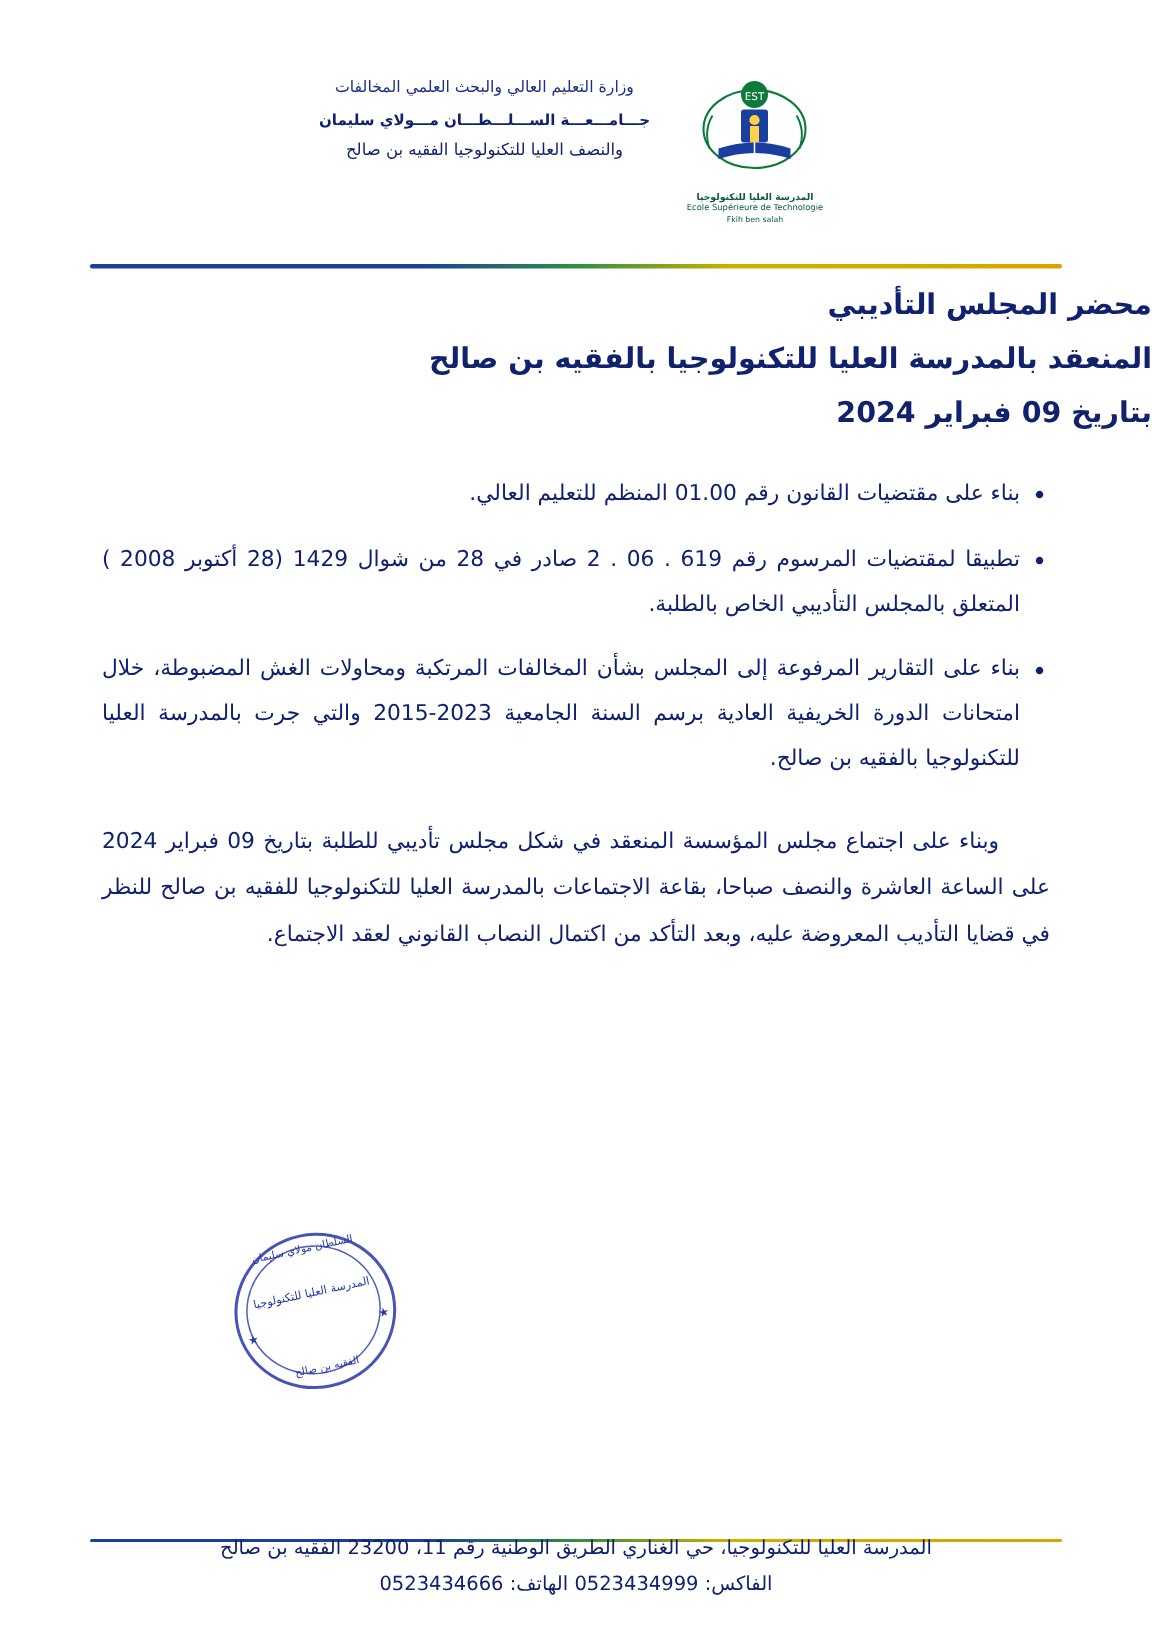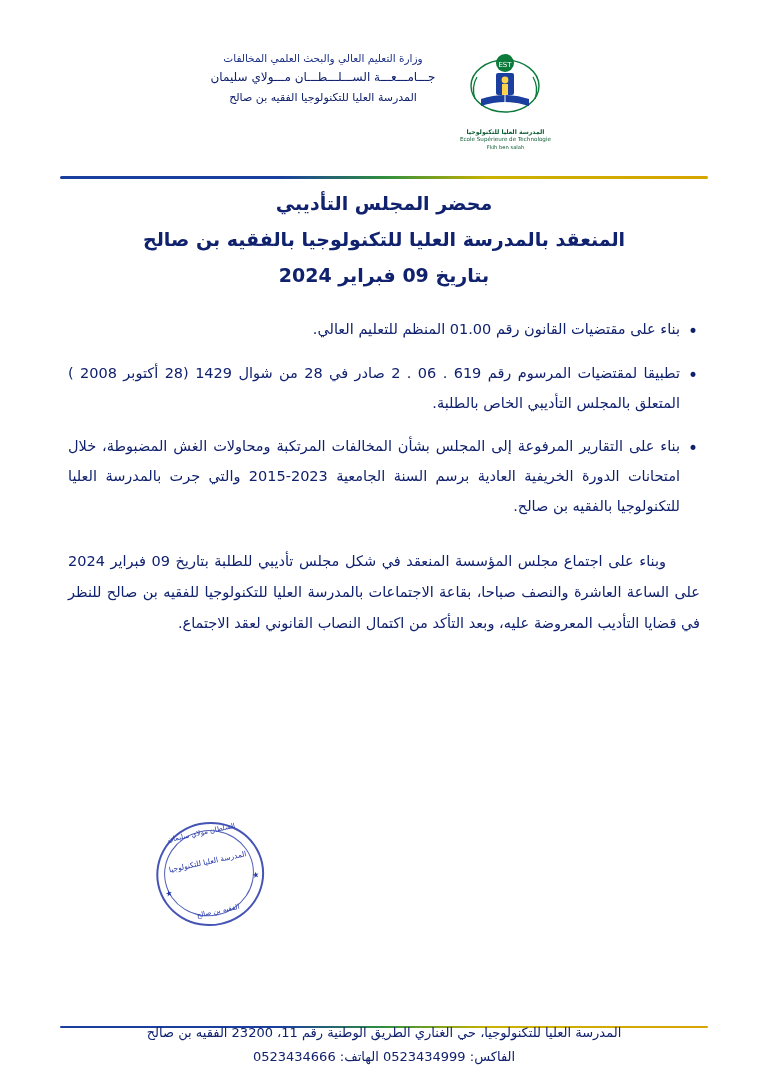--- a/index.html
+++ b/index.html
@@ -30,21 +30,21 @@
   }
   .header-text {
     text-align: center;
     direction: rtl;
     color: #1a2f86;
     line-height: 1.55;
     padding-top: 6px;
   }
   .hdr-line1 { font-size: 9.5px; color: #1a2f86; }
   .hdr-line2 { font-size: 10.5px; color: #1a2f86; }
-  .hdr-line3 { font-size: 12px; font-weight: normal; letter-spacing: 0.5px; color: #10216e; margin-top: 2px; }
+  .hdr-line3 { font-size: 10px; font-weight: bold; letter-spacing: 0.5px; color: #10216e; margin-top: 7px; }
   .hdr-line4 { font-size: 11px; color: #10216e; margin-top: 2px; }
 
   .logo-block {
     width: 104px;
     text-align: center;
     flex: 0 0 auto;
   }
   .logo-badge {
     position: relative;
     width: 104px;
@@ -68,21 +68,20 @@
     right: 60px;
     top: 176px;
     height: 3px;
     background: linear-gradient(to right,#1a3f9e 0%, #1a3f9e 34%, #2f8f3f 50%, #c9b200 66%, #d8a400 100%);
     border-radius: 2px;
   }
 
   
   .title-block {
     margin-top: 34px;
-    text-align: center;
     direction: rtl;
     color: #10216e;
   }
   .title-line {
     font-size: 19px;
     font-weight: bold;
     line-height: 1.9;
     letter-spacing: 0px;
   }
 
@@ -226,21 +225,21 @@
       <div class="logo-caption">
         <div>المدرسة العليا للتكنولوجيا</div>
         <div class="en">Ecole Supérieure de Technologie</div>
         <div class="fr">Fkih ben salah</div>
       </div>
     </div>
 
     <div class="header-text">
       <div class="hdr-line2">وزارة التعليم العالي والبحث العلمي المخالفات</div>
       <div class="hdr-line3">جـــامـــعـــة الســـلـــطـــان مـــولاي سليمان</div>
-      <div class="hdr-line4">المدرسة العليا للتكنولوجيا الفقيه بن صالح</div>
+      <div class="hdr-line4">والنصف العليا للتكنولوجيا الفقيه بن صالح</div>
     </div>
 
   </div>
 
   <div class="sep-bar"></div>
 
   <div class="title-block">
     <div class="title-line">محضر المجلس التأديبي</div>
     <div class="title-line">المنعقد بالمدرسة العليا للتكنولوجيا بالفقيه بن صالح</div>
     <div class="title-line">بتاريخ 09 فبراير 2024</div>

